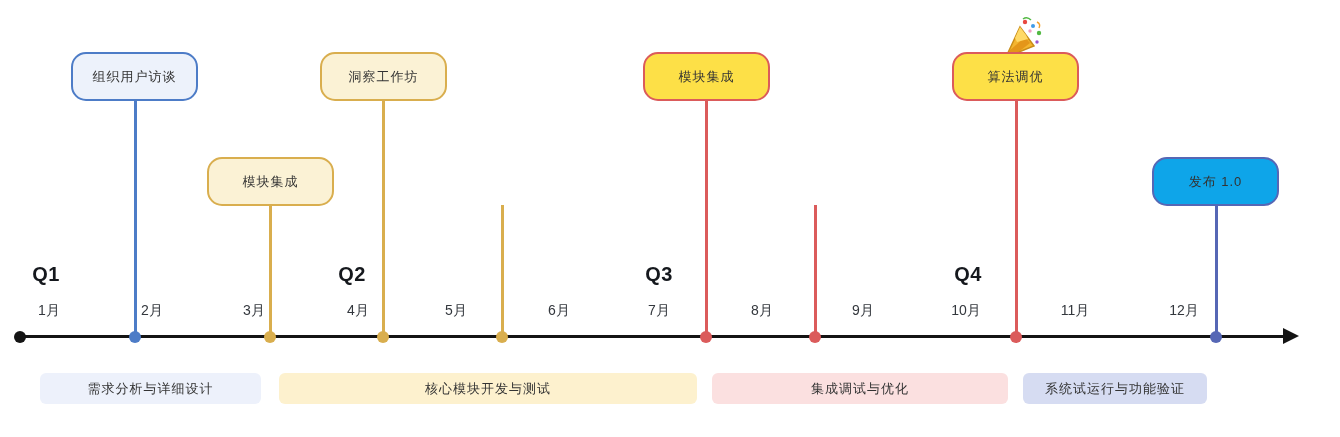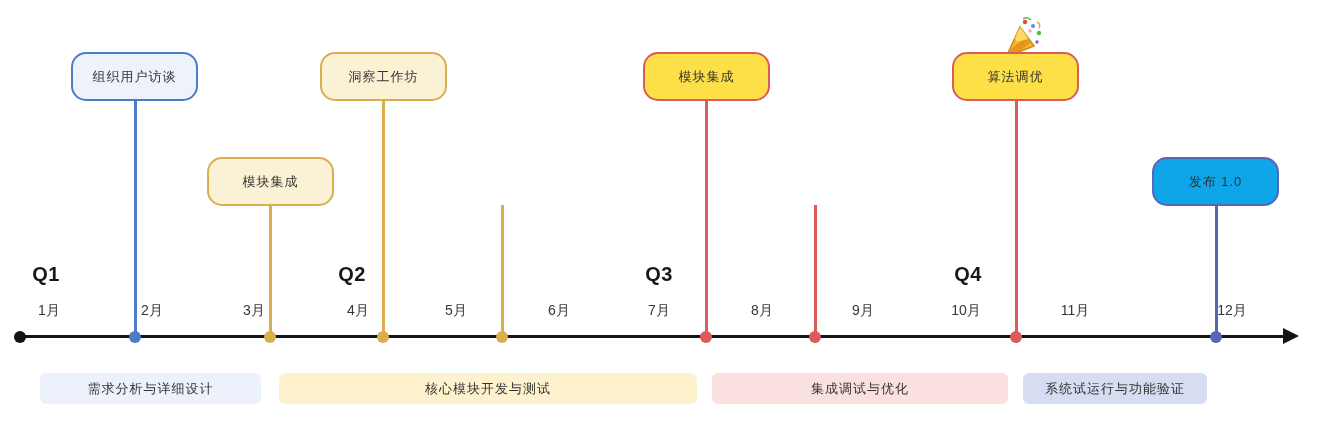--- a/index.html
+++ b/index.html
@@ -102,21 +102,21 @@
   <div class="month" style="left:152px">2月</div>
   <div class="month" style="left:254px">3月</div>
   <div class="month" style="left:358px">4月</div>
   <div class="month" style="left:456px">5月</div>
   <div class="month" style="left:559px">6月</div>
   <div class="month" style="left:659px">7月</div>
   <div class="month" style="left:762px">8月</div>
   <div class="month" style="left:863px">9月</div>
   <div class="month" style="left:966px">10月</div>
   <div class="month" style="left:1075px">11月</div>
-  <div class="month" style="left:1232px">12月</div>
+  <div class="month" style="left:1184px">12月</div>
 
   <div class="axis"></div>
   <div class="arrowhead"></div>
   <div class="dot d-black" style="left:14px"></div>
 
   <div class="dot d-blue" style="left:129px"></div>
   <div class="dot d-yellow" style="left:264px"></div>
   <div class="dot d-yellow" style="left:377px"></div>
   <div class="dot d-yellow" style="left:496px"></div>
   <div class="dot d-red" style="left:700px"></div>

